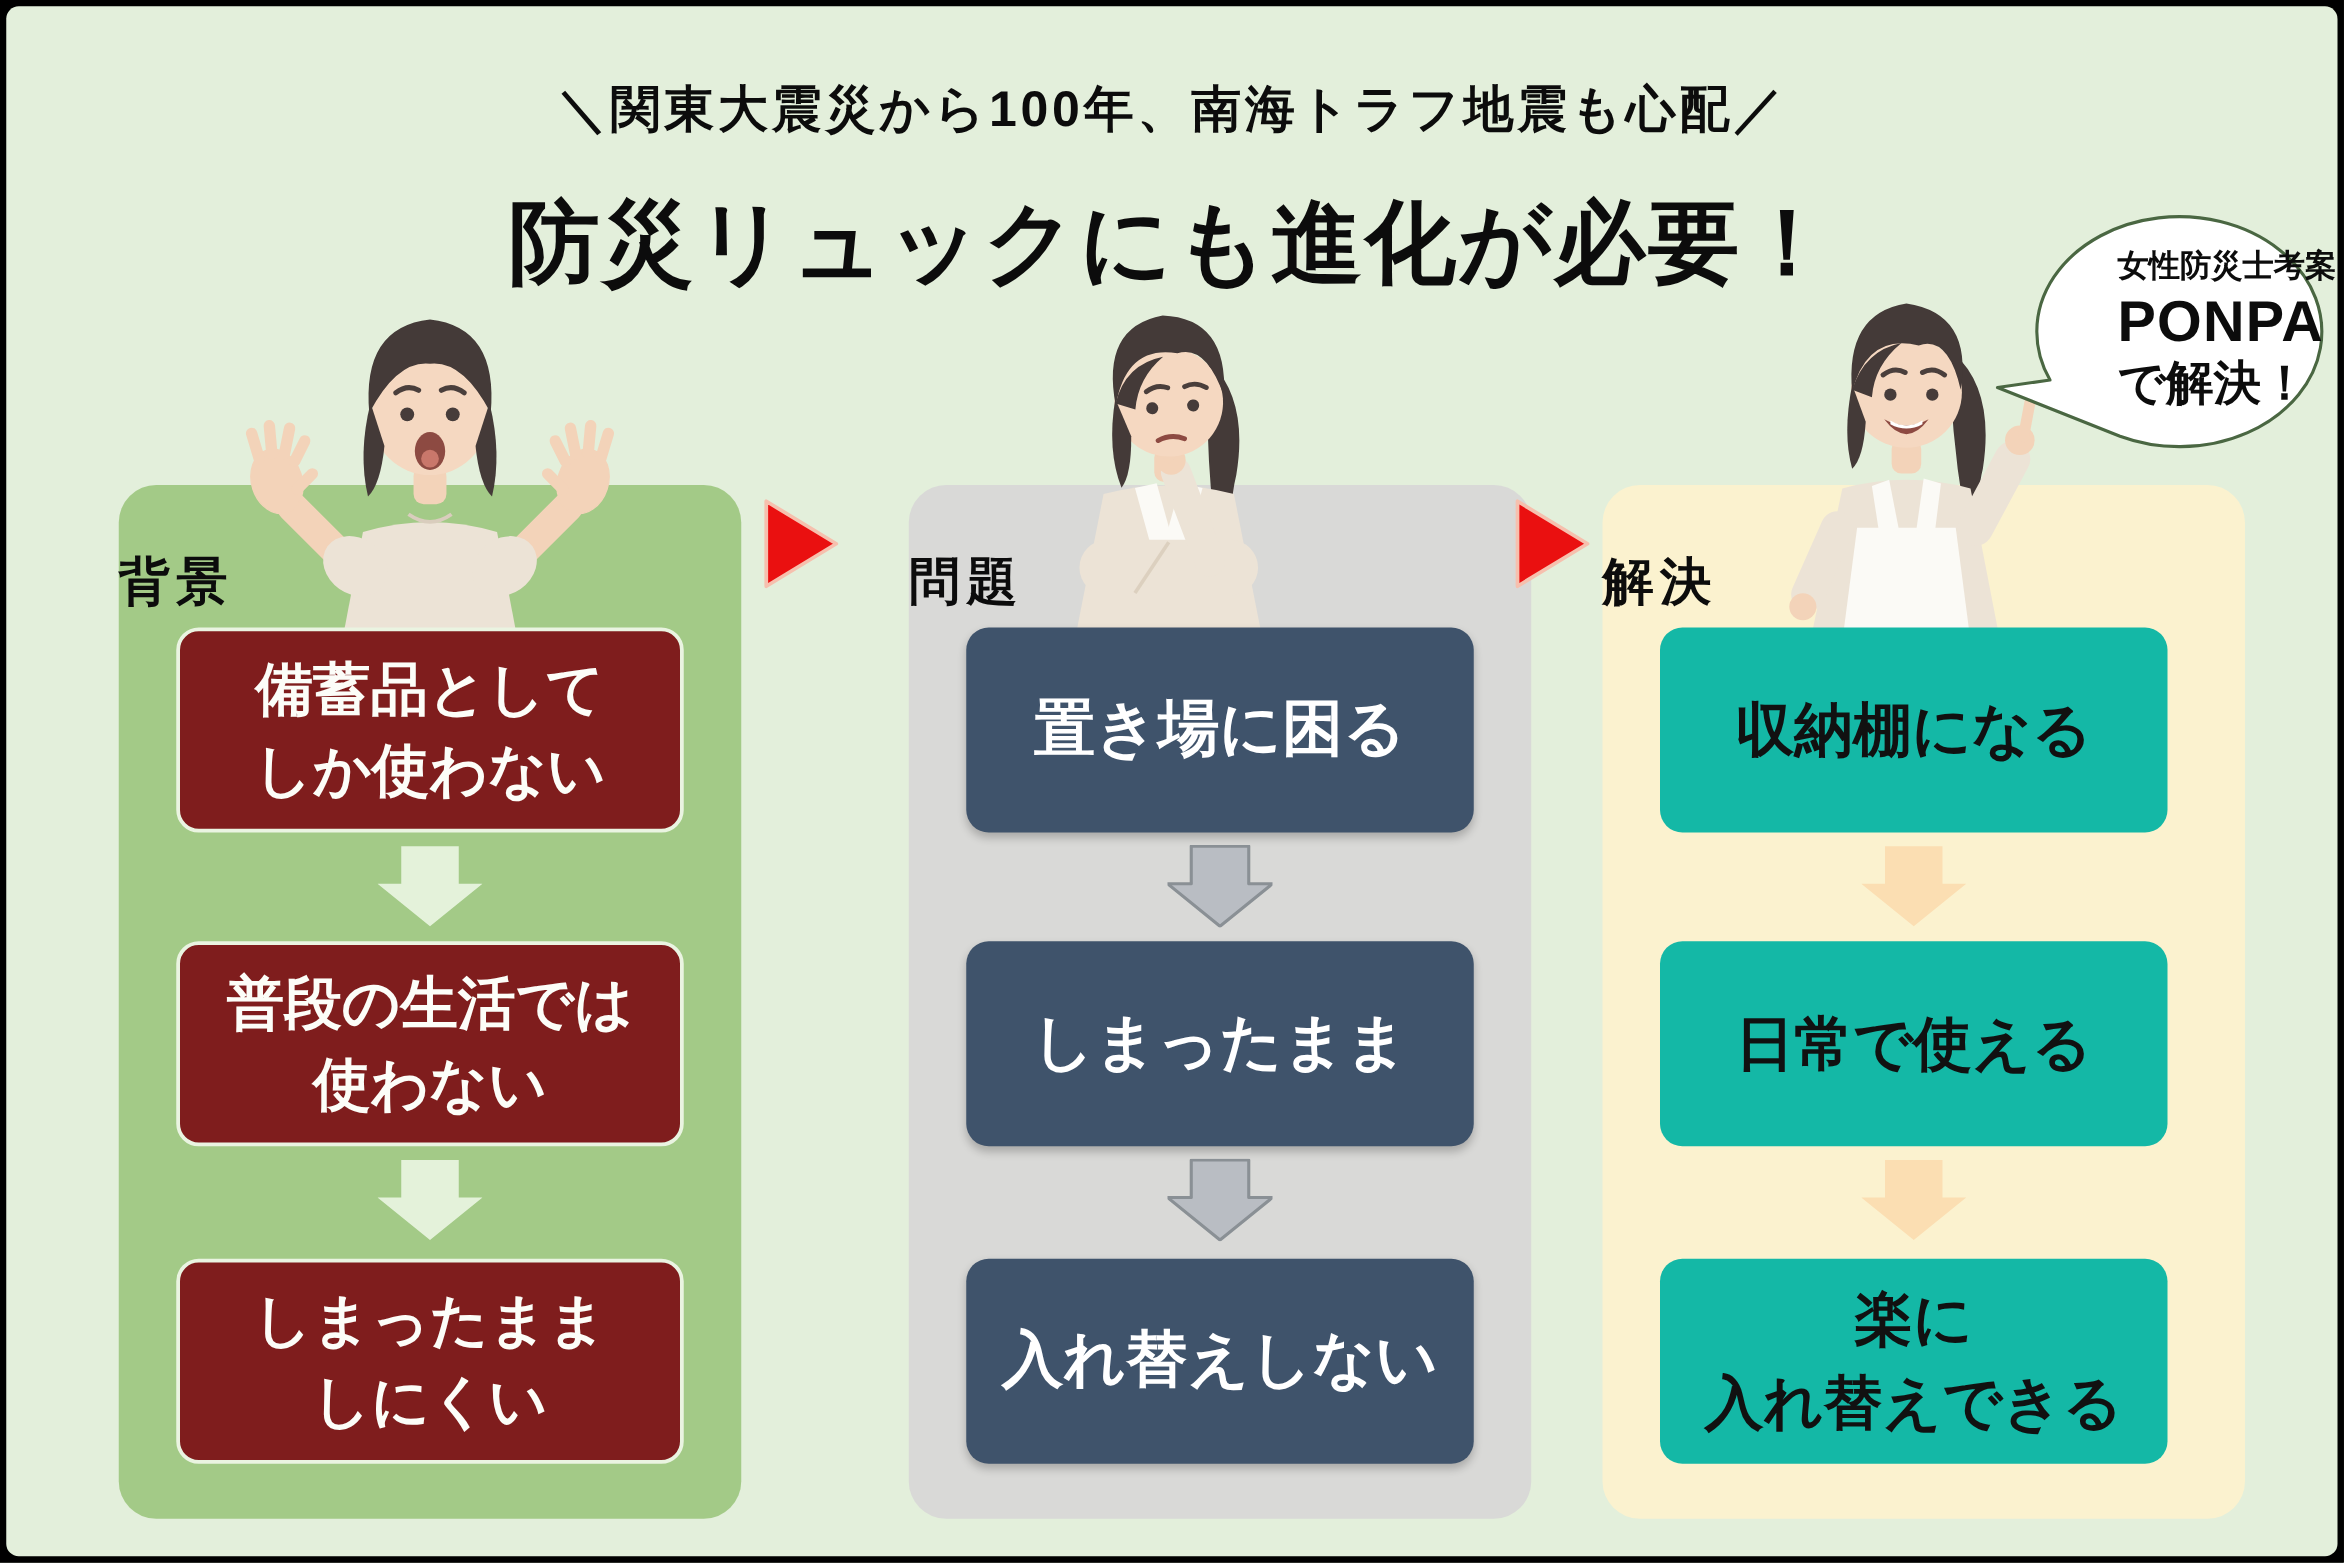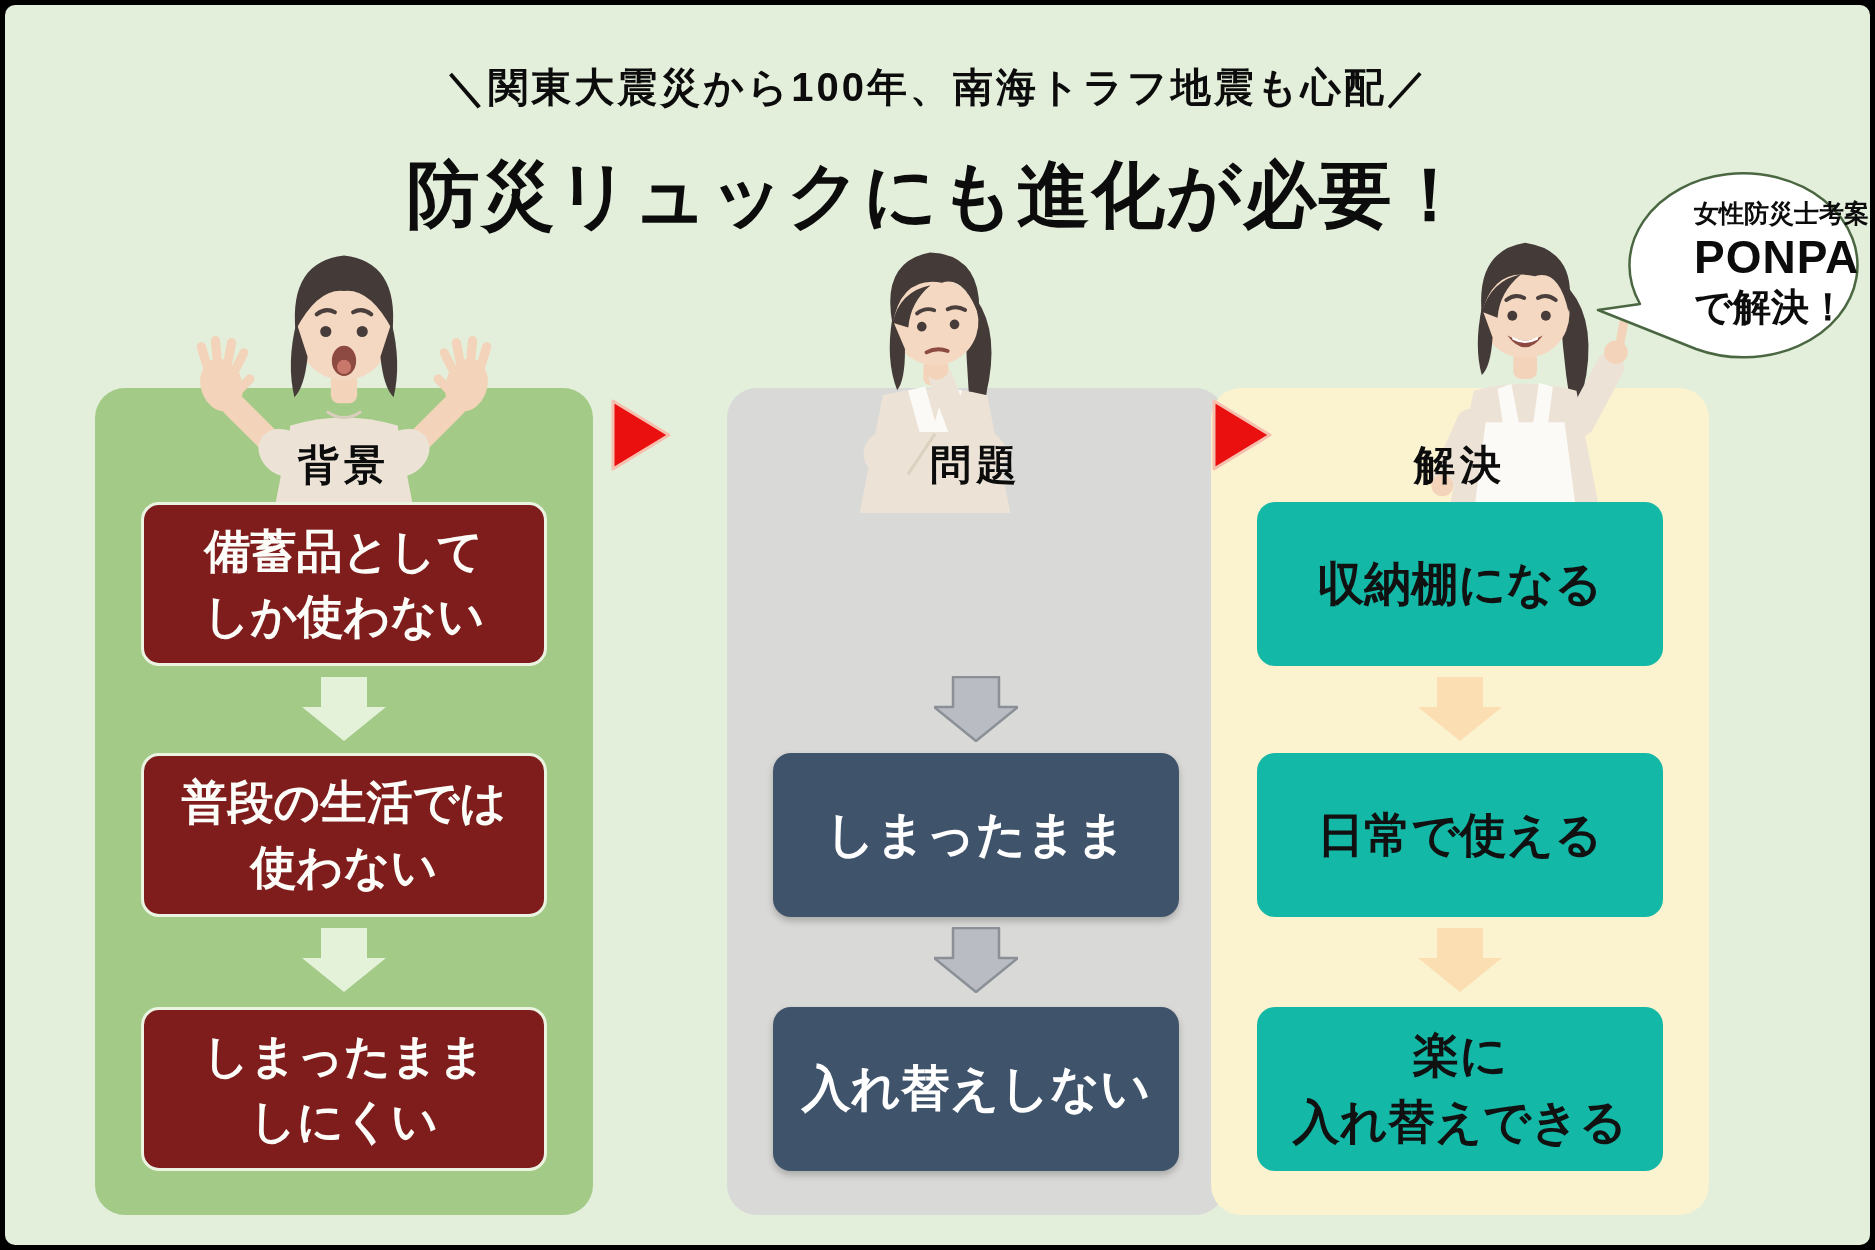--- a/index.html
+++ b/index.html
@@ -27,27 +27,27 @@
   }
   .bubble-line1{font-size:25px;font-weight:bold;line-height:36px;}
   .bubble-line2{font-size:46px;font-weight:900;line-height:52px;letter-spacing:1px;}
   .bubble-line3{font-size:38px;font-weight:900;line-height:48px;}
   
   .panel-bg,.panel-content{
     position:absolute;top:383px;width:498px;height:827px;border-radius:30px;
   }
   .panel-left{left:90px;}
   .panel-mid{left:722px;}
-  .panel-right{left:1206px;}
+  .panel-right{left:1277px;padding-left:16px;}
   .panel-bg.panel-left{background:#a3ca87;}
   .panel-bg.panel-mid{background:#d9d9d7;}
   .panel-bg.panel-right{background:#fbf2cf;}
   .panel-content{background:transparent;}
   .col-label{
-    position:absolute;top:50px;left:0;width:100%;text-align:center;
+    position:absolute;top:50px;left:0;width:100%;
     font-size:41px;font-weight:900;color:#0c0c0c;letter-spacing:5px;
   }
   .box{
     position:absolute;left:46px;width:406px;height:164px;border-radius:18px;
     box-sizing:border-box;display:flex;flex-direction:column;align-items:center;
     justify-content:center;text-align:center;line-height:1.42;
   }
   .box-r1{top:114px;} .box-r2{top:365px;} .box-r3{top:619px;}
   .panel-left .box{
     background:#7f1d1d;border:3px solid #eaf4e1;color:#fcfdf8;
@@ -197,20 +197,23 @@
         <polygon points="19,0 65,0 65,30 84,30 42,64 0,30 19,30" fill="#e4f2da"></polygon>
       </svg>
       <div class="box box-r3">
         <span>しまったまま</span>
         <span>しにくい</span>
       </div>
     </div>
 
     <div class="panel-content panel-mid">
       <div class="col-label">問題</div>
+      <div class="box box-r1">
+        <span>置き場に困る</span>
+      </div>
       <svg class="varrow varrow-1" viewBox="0 0 84 64">
         <polygon points="19,0 65,0 65,30 84,30 42,64 0,30 19,30" fill="#b9bdc3" stroke="#8a9095" stroke-width="2.5" stroke-linejoin="round"></polygon>
       </svg>
       <div class="box box-r2">
         <span>しまったまま</span>
       </div>
       <svg class="varrow varrow-2" viewBox="0 0 84 64">
         <polygon points="19,0 65,0 65,30 84,30 42,64 0,30 19,30" fill="#b9bdc3" stroke="#8a9095" stroke-width="2.5" stroke-linejoin="round"></polygon>
       </svg>
       <div class="box box-r3">

